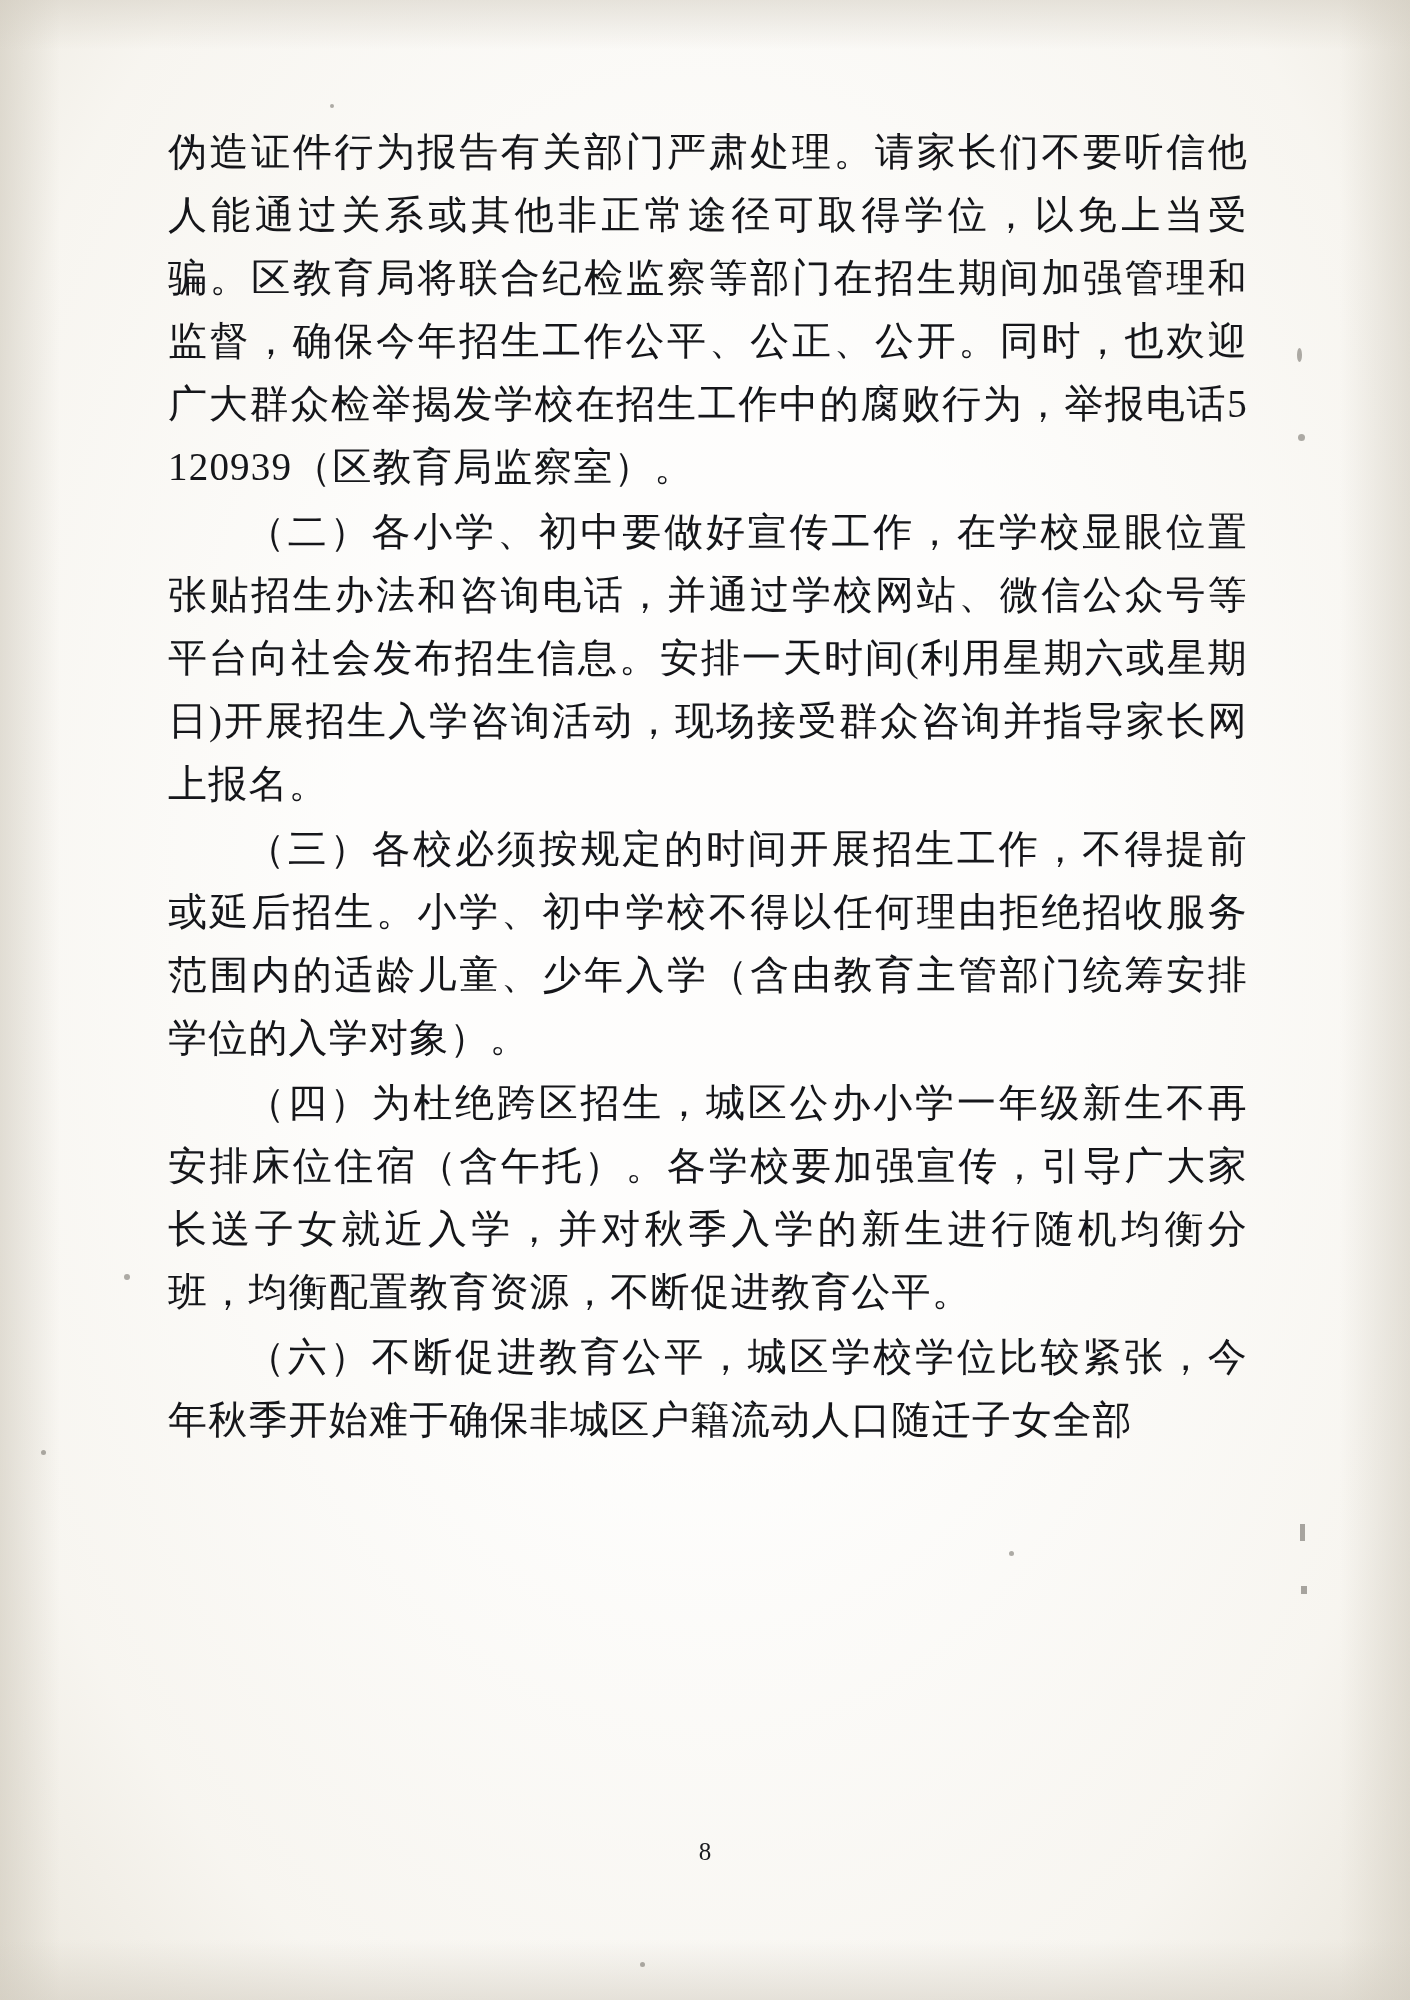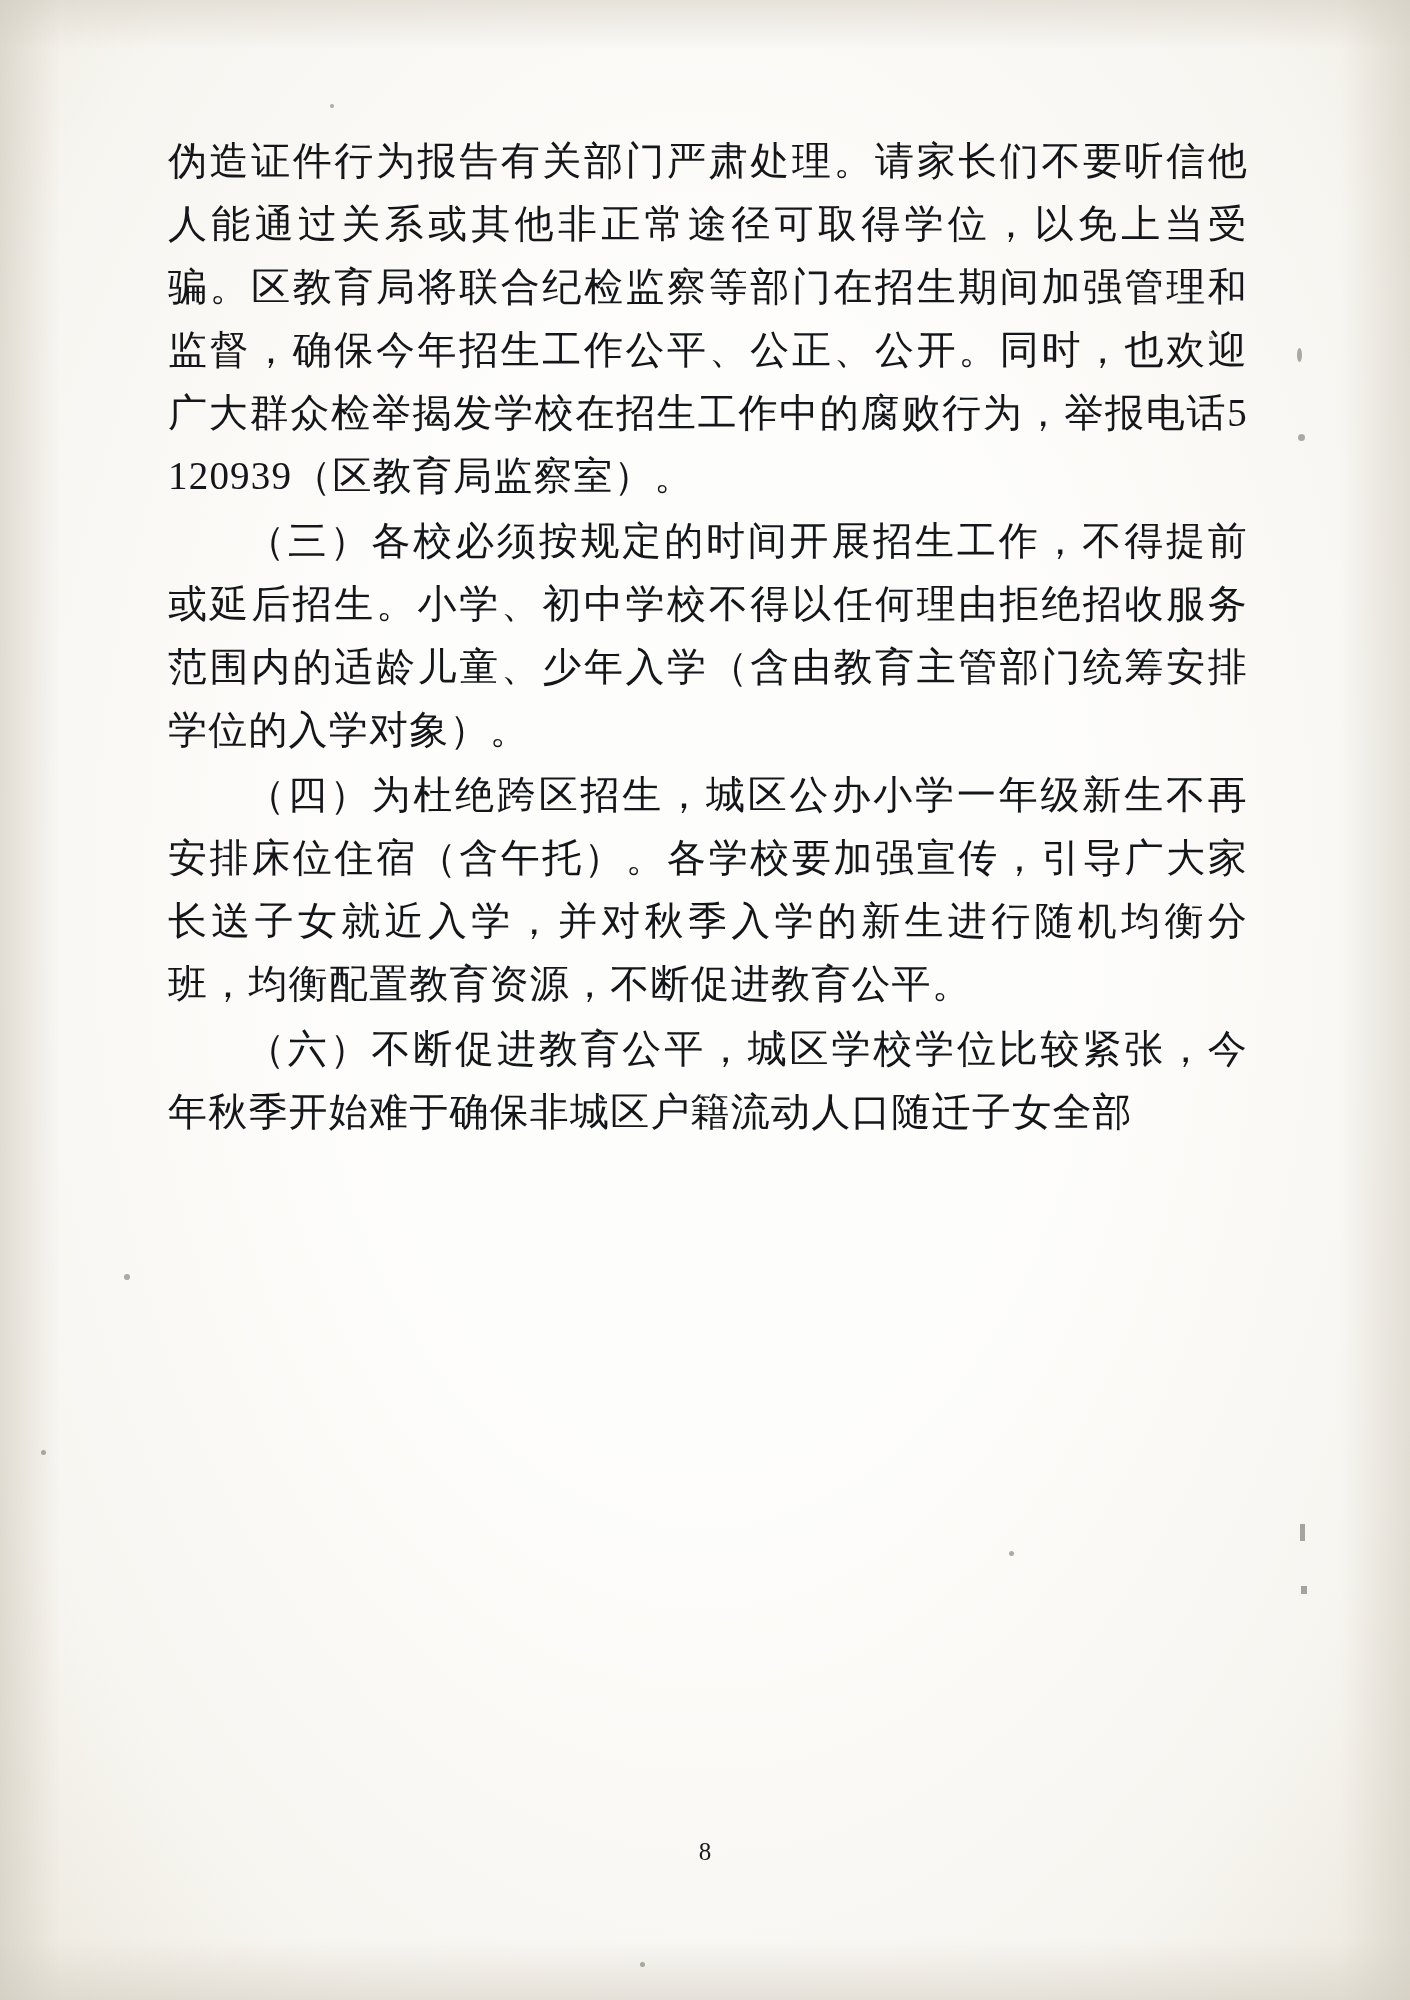--- a/index.html
+++ b/index.html
@@ -49,21 +49,21 @@
   .edge-shade-bottom {
     position: absolute;
     left: 0; right: 0; bottom: 0; height: 60px;
     background: linear-gradient(to top, rgba(210,204,192,0.5), rgba(255,255,255,0));
     pointer-events: none;
   }
 
   .text-block {
     position: absolute;
     left: 168px;
-    top: 129px;
+    top: 120px;
     width: 1080px;
   }
   .para {
     font-family: "Liberation Serif", serif;
     font-size: 39px;
     line-height: 63px;
     color: #15161a;
     letter-spacing: 1.2px;
     text-align: justify;
     text-justify: inter-character;
@@ -119,20 +119,21 @@
   <div class="speck" style="left:124px; top:1274px; width:6px; height:6px;"></div>
   <div class="speck" style="left:41px; top:1450px; width:5px; height:5px;"></div>
   <div class="speck" style="left:1009px; top:1551px; width:5px; height:5px;"></div>
   <div class="mark" style="left:1300px; top:1524px; width:5px; height:17px;"></div>
   <div class="mark" style="left:1301px; top:1586px; width:6px; height:8px;"></div>
   <div class="speck" style="left:640px; top:1962px; width:5px; height:5px;"></div>
   <div class="speck" style="left:330px; top:104px; width:4px; height:4px;"></div>
 
   <div class="text-block">
     <p class="para">伪造证件行为报告有关部门严肃处理。请家长们不要听信他人能通过关系或其他非正常途径可取得学位，以免上当受骗。区教育局将联合纪检监察等部门在招生期间加强管理和监督，确保今年招生工作公平、公正、公开。同时，也欢迎广大群众检举揭发学校在招生工作中的腐败行为，举报电话5120939（区教育局监察室）。</p>
+    <p class="para indent">（二）各小学、初中要做好宣传工作，在学校显眼位置张贴招生办法和咨询电话，并通过学校网站、微信公众号等平台向社会发布招生信息。安排一天时间(利用星期六或星期日)开展招生入学咨询活动，现场接受群众咨询并指导家长网上报名。</p>
     <p class="para indent">（三）各校必须按规定的时间开展招生工作，不得提前或延后招生。小学、初中学校不得以任何理由拒绝招收服务范围内的适龄儿童、少年入学（含由教育主管部门统筹安排学位的入学对象）。</p>
     <p class="para indent">（四）为杜绝跨区招生，城区公办小学一年级新生不再安排床位住宿（含午托）。各学校要加强宣传，引导广大家长送子女就近入学，并对秋季入学的新生进行随机均衡分班，均衡配置教育资源，不断促进教育公平。</p>
     <p class="para indent">（六）不断促进教育公平，城区学校学位比较紧张，今年秋季开始难于确保非城区户籍流动人口随迁子女全部</p>
   </div>
 
   <div class="page-number">8</div>
 
 </div>
 
 </body></html>

